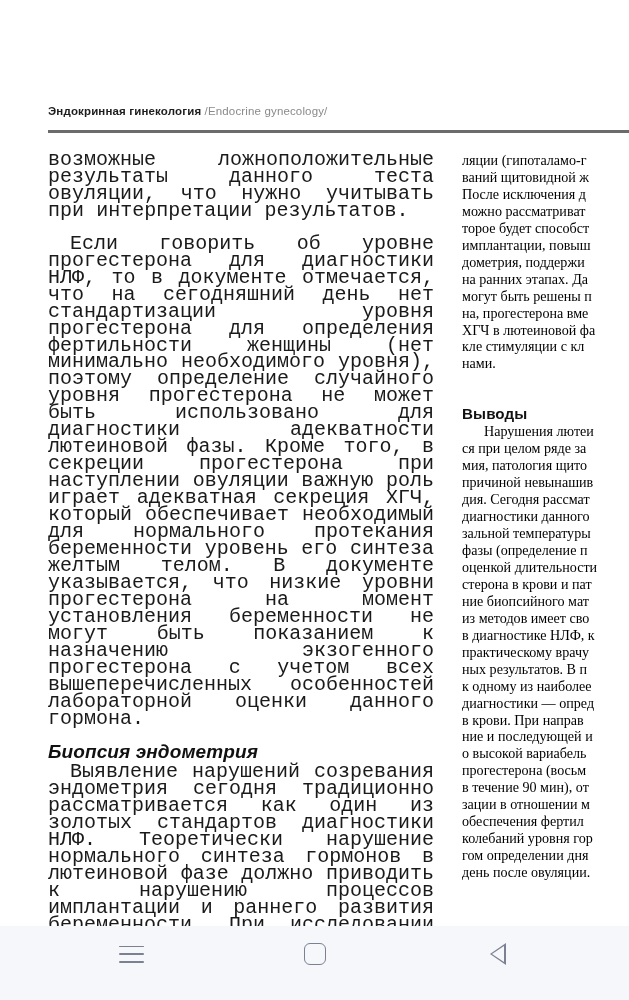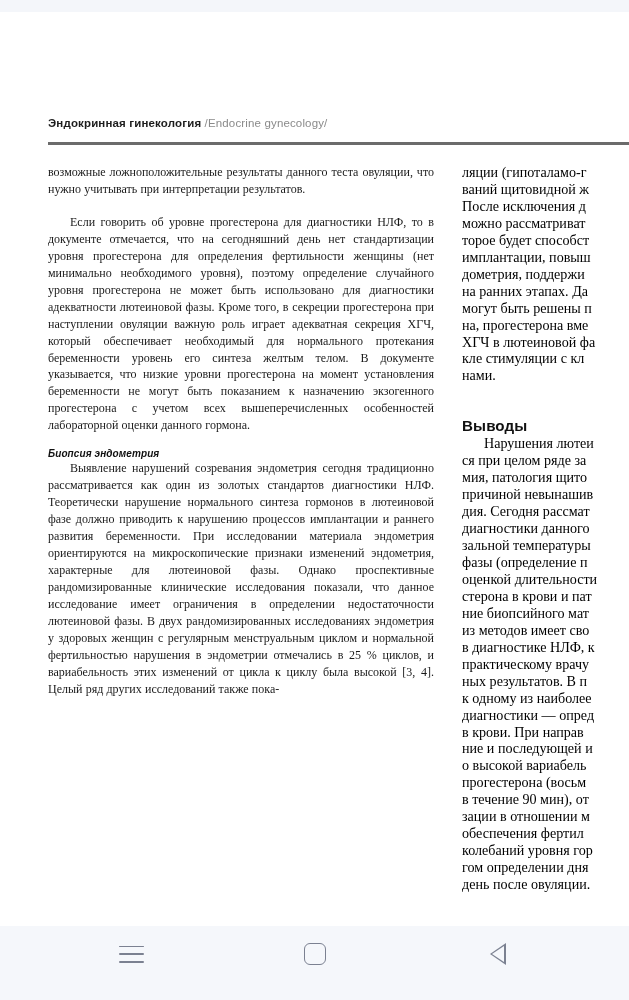--- a/index.html
+++ b/index.html
@@ -17,21 +17,21 @@
     width: 629px;
     height: 1000px;
     background: #f4f6fa;
     overflow: hidden;
   }
 
   
   .page {
     position: absolute;
     left: 0;
-    top: 12px;
+    top: 0;
     width: 629px;
     height: 926px;
     background: #ffffff;
     overflow: hidden;
   }
 
   .page-inner {
     position: absolute;
     left: 48px;
     top: 0;
@@ -83,34 +83,34 @@
   }
   .col.right {
     width: 246px;
     flex: 0 0 246px;
   }
 
   p.para {
     margin: 0;
     text-indent: 22px;
     text-align: justify;
-    font-family: Liberation Serif, serif;
-    font-size: 12px;
+    font-family: Liberation Mono, monospace;
+    font-size: 20px;
     line-height: 16.95px;
     color: #1a1a1a;
     hyphens: none;
     word-spacing: 0.2px;
   }
   p.para.noindent { text-indent: 0; }
   p.para + p.para { margin-top: 16px; }
 
   h3.subhead {
     margin: 14px 0 1px 0;
     font-family: "Liberation Sans", "DejaVu Sans", sans-serif;
-    font-size: 10px;
+    font-size: 19px;
     font-weight: bold;
     font-style: italic;
     color: #111111;
     letter-spacing: 0.1px;
   }
   h3.subhead.plain {
     font-style: normal;
     font-size: 15.2px;
     margin: 16px 0 1px 0;
   }

